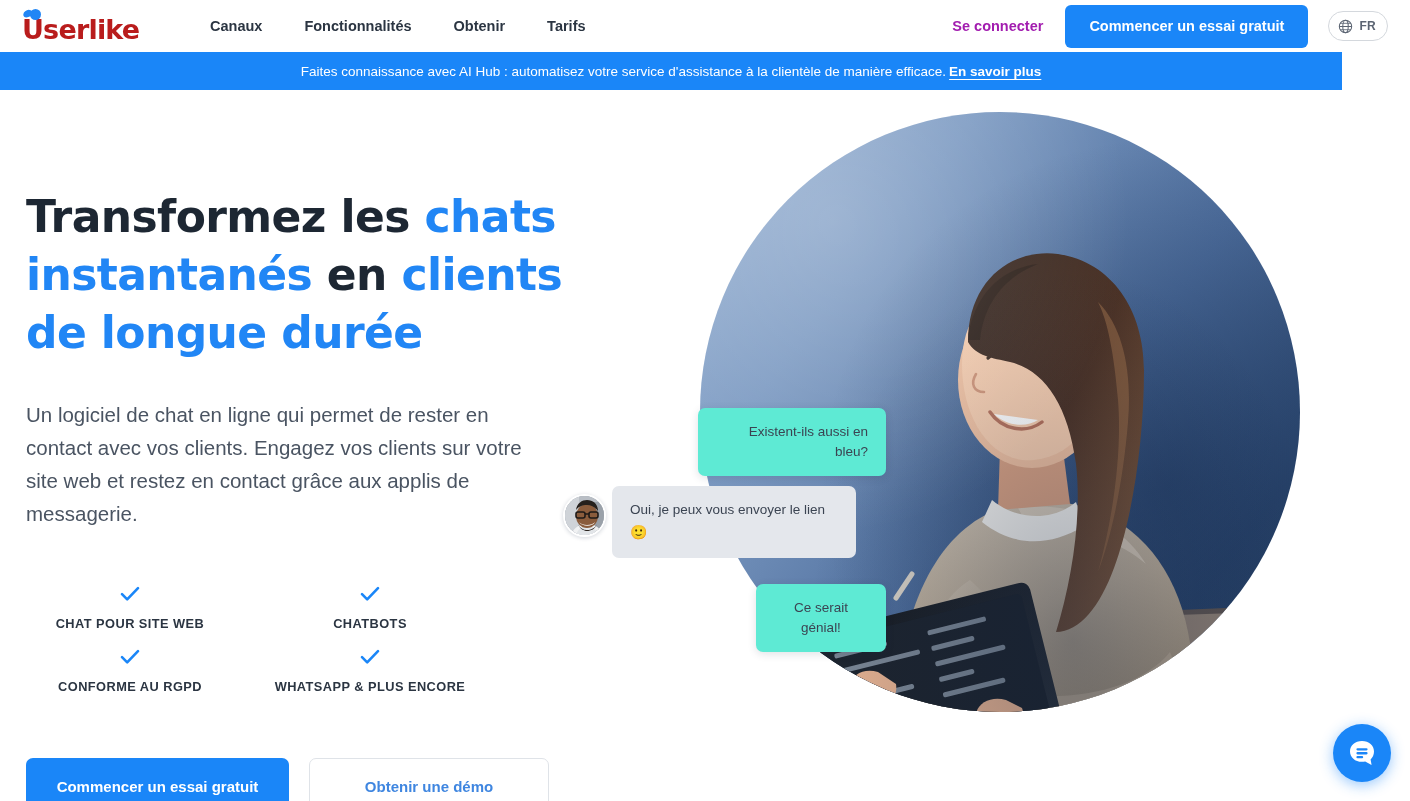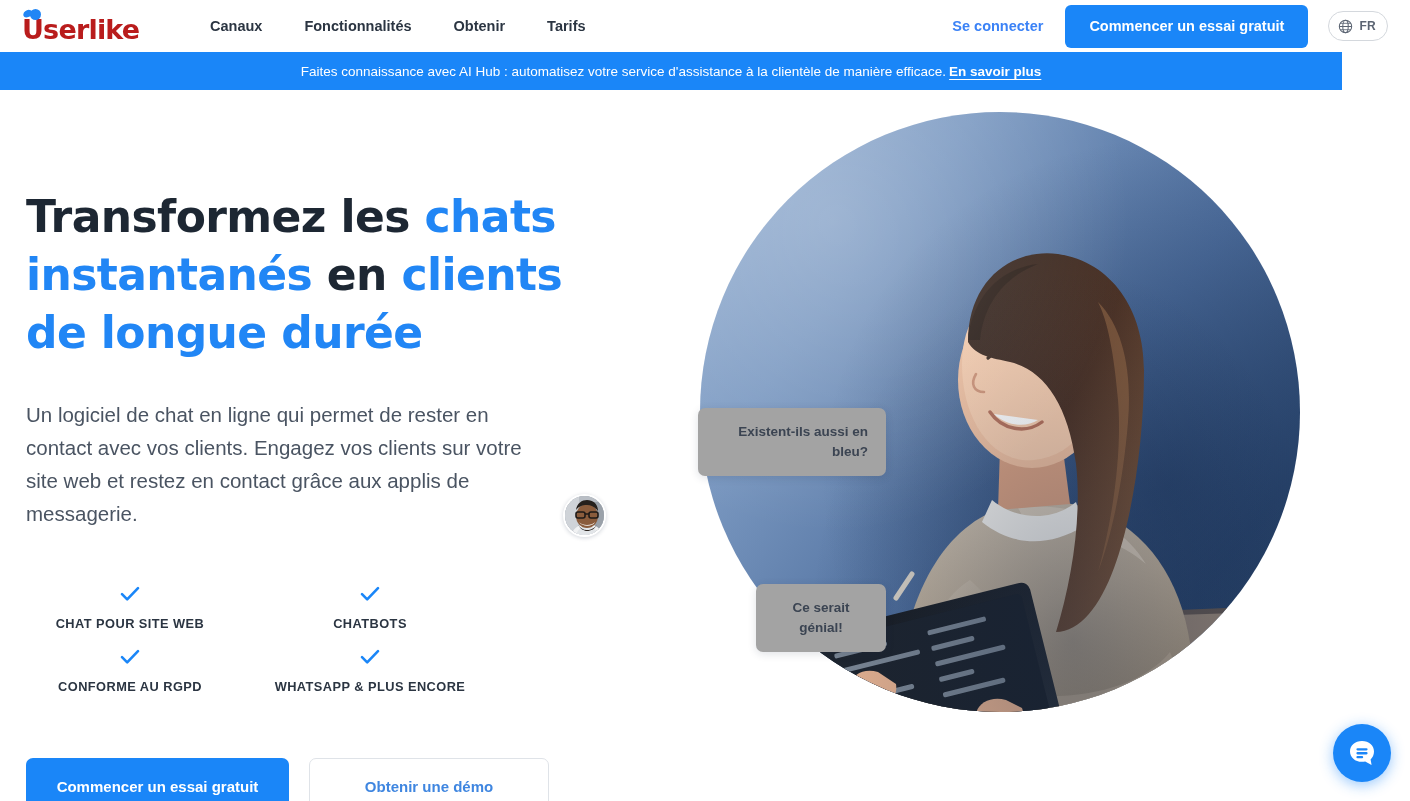--- a/index.html
+++ b/index.html
@@ -83,21 +83,21 @@
   .header-right {
     display: flex;
     align-items: center;
     margin-left: auto;
     margin-right: 22px;
     gap: 0;
   }
   .login-link {
     font-size: 14.5px;
     font-weight: bold;
-    color: #3b82f6;
+    color: #a21caf;
     cursor: pointer;
     white-space: nowrap;
     margin-right: 22px;
   }
   .btn-trial-top {
     background: #1a86f8;
     color: #ffffff;
     font-size: 14.5px;
     font-weight: bold;
     border: none;
@@ -283,21 +283,21 @@
 
   .bubble {
     position: absolute;
     border-radius: 7px;
     font-size: 13.5px;
     line-height: 20px;
     color: #3b4452;
     padding: 14px 18px;
     box-shadow: 0 2px 9px rgba(25,42,70,0.14);
   }
-  .bubble-white { background: #a3a3a3; font-weight: bold; }
+  .bubble-white { background: #5eead4; }
   .bubble-grey  { background: #e4e7ec; box-shadow: none; }
 
   #bubble-1 {
     left: 138px;
     top: 296px;
     width: 188px;
     text-align: right;
   }
   #bubble-2 {
     left: 52px;
@@ -524,20 +524,24 @@
           <ellipse cx="22" cy="20" rx="11" ry="12" fill="#8a5c3c"></ellipse>
           <path d="M11 14 C12 7 17 4 22 4 C28 4 33 8 33 15 C30 11 26 9 22 9 C17 9 13 11 11 14 Z" fill="#25201c"></path>
           <path d="M13 28 C15 33 19 35 22 35 C26 35 30 33 32 28 C30 32 26 34 22 34 C18 34 15 32 13 28 Z" fill="#2a241f"></path>
           <path d="M14 26 C17 30 27 30 30 26 C28 31 17 31 14 26 Z" fill="#ffffff"></path>
           <rect x="11" y="16" width="9" height="6" rx="2" fill="none" stroke="#1e1a17" stroke-width="1.6"></rect>
           <rect x="24" y="16" width="9" height="6" rx="2" fill="none" stroke="#1e1a17" stroke-width="1.6"></rect>
           <line x1="20" y1="18" x2="24" y2="18" stroke="#1e1a17" stroke-width="1.6"></line>
         </svg>
       </div>
 
+      <div class="bubble bubble-grey" id="bubble-2">
+        <span>Oui, je peux vous envoyer le lien</span>
+        <span class="emoji">🙂</span>
+      </div>
 
       <div class="bubble bubble-white" id="bubble-3">
         <span>Ce serait génial!</span>
       </div>
     </div>
   </div>
 </div>
 
 <div class="chat-widget">
   <svg width="32" height="32" viewBox="0 0 32 32">

